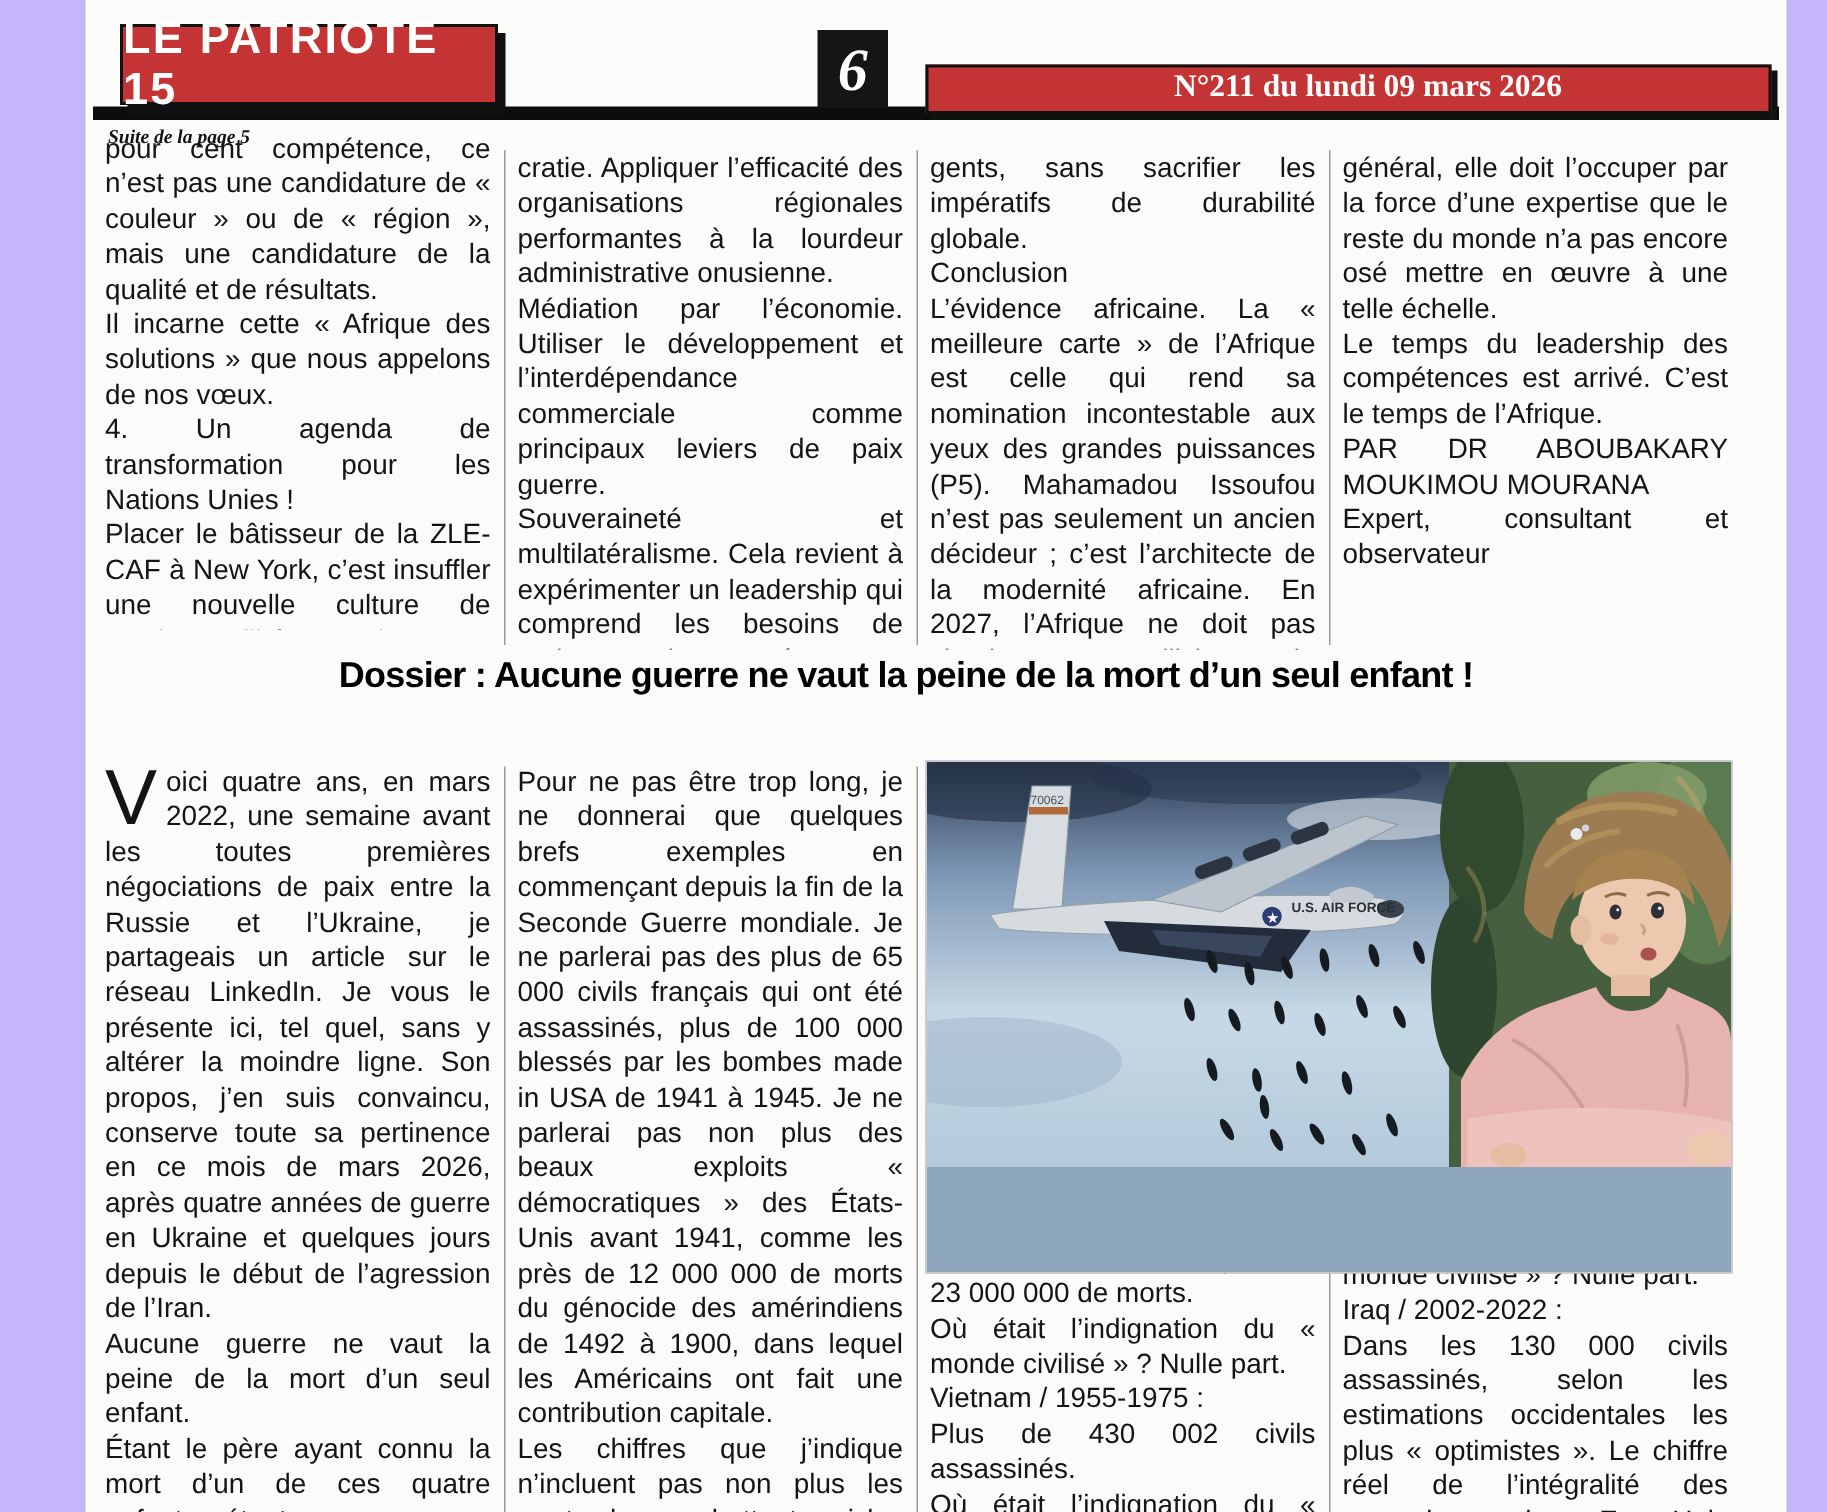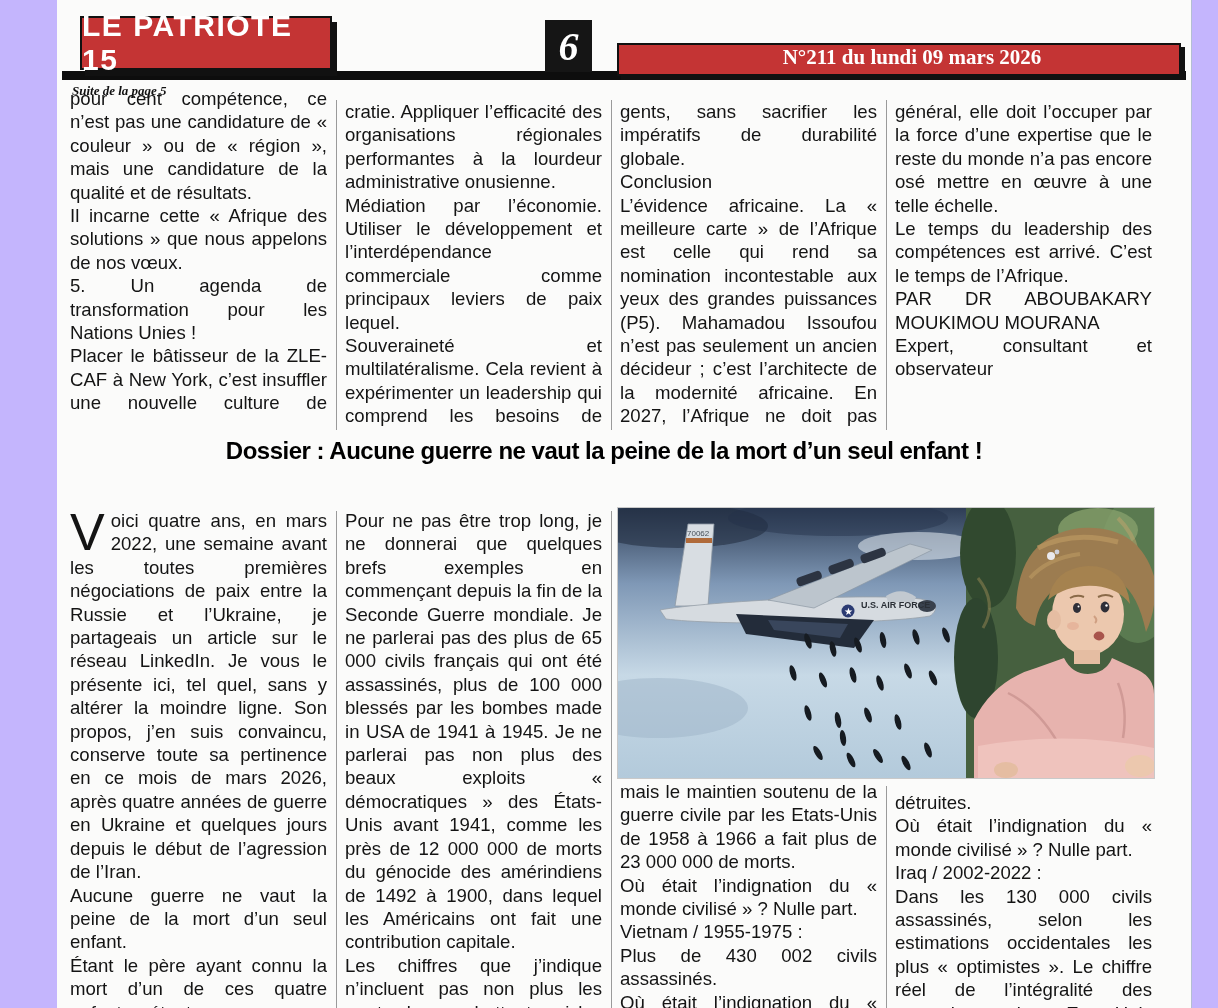--- a/index.html
+++ b/index.html
@@ -22,21 +22,21 @@
                 font-weight:bold;font-style:italic;font-size:13px;color:#111;}
   
   .col{position:absolute;width:257px;text-align:justify;font-size:18.6px;line-height:23.4px;
        overflow:hidden;color:#141414;}
   .col .para{margin:0;}
   .vline{position:absolute;width:1px;background:#9a9a9a;}
   
   .headline{position:absolute;left:44px;top:432px;width:1120px;text-align:center;
             font-weight:bold;font-size:24px;line-height:38px;letter-spacing:-0.5px;color:#000;}
   .dropcap{float:left;font-size:52px;line-height:41px;padding:3px 6px 0 0;color:#141414;}
-  .photo{position:absolute;left:617px;top:507px;width:538px;height:272px;border:1px solid #c9c9c9;
+  .photo{position:absolute;left:617px;top:507px;width:538px;height:342px;border:1px solid #c9c9c9;
          box-sizing:border-box;overflow:hidden;background:#8fa7bd;}
   .photo svg{display:block;}
 </style>
 </head>
 <body>
 
 <div class="stage">
   <div class="paper"></div>
 
   <div class="blackbar"></div>
@@ -47,26 +47,26 @@
     <span>6</span>
   </div>
   <div class="edition">
     <span>N°211 du lundi 09 mars 2026</span>
   </div>
   <div class="continuation">Suite de la page 5</div>
 
   <div class="col" style="left:70px;top:87px;height:333px">
       <p class="para">pour cent compétence, ce n’est pas une candidature de « couleur » ou de « région », mais une candidature de la qualité et de résultats.</p>
       <p class="para">Il incarne cette « Afrique des solutions » que nous appelons de nos vœux.</p>
-      <p class="para">5. Un agenda de transformation pour les Nations Unies !</p>
+      <p class="para">4. Un agenda de transformation pour les Nations Unies !</p>
       <p class="para">Placer le bâtisseur de la ZLE-CAF à New York, c’est insuffler une nouvelle culture de gestion. Agilité contre bureau-</p>
     </div>
   <div class="col" style="left:345px;top:100px;height:333px">
       <p class="para">cratie. Appliquer l’efficacité des organisations régionales performantes à la lourdeur administrative onusienne.</p>
-      <p class="para">Médiation par l’économie. Utiliser le développement et l’interdépendance commerciale comme principaux leviers de paix lequel.</p>
+      <p class="para">Médiation par l’économie. Utiliser le développement et l’interdépendance commerciale comme principaux leviers de paix guerre.</p>
       <p class="para">Souveraineté et multilatéralisme. Cela revient à expérimenter un leadership qui comprend les besoins de croissance des pays émer-</p>
     </div>
   <div class="col" style="left:620px;top:100px;height:333px">
       <p class="para">gents, sans sacrifier les impératifs de durabilité globale.</p>
       <p class="para">Conclusion</p>
       <p class="para">L’évidence africaine. La « meilleure carte » de l’Afrique est celle qui rend sa nomination incontestable aux yeux des grandes puissances (P5). Mahamadou Issoufou n’est pas seulement un ancien décideur ; c’est l’architecte de la modernité africaine. En 2027, l’Afrique ne doit pas simplement solliciter le secrétariat</p>
     </div>
   <div class="col" style="left:895px;top:100px;height:333px">
       <p class="para">général, elle doit l’occuper par la force d’une expertise que le reste du monde n’a pas encore osé mettre en œuvre à une telle échelle.</p>
       <p class="para">Le temps du leadership des compétences est arrivé. C’est le temps de l’Afrique.</p>

